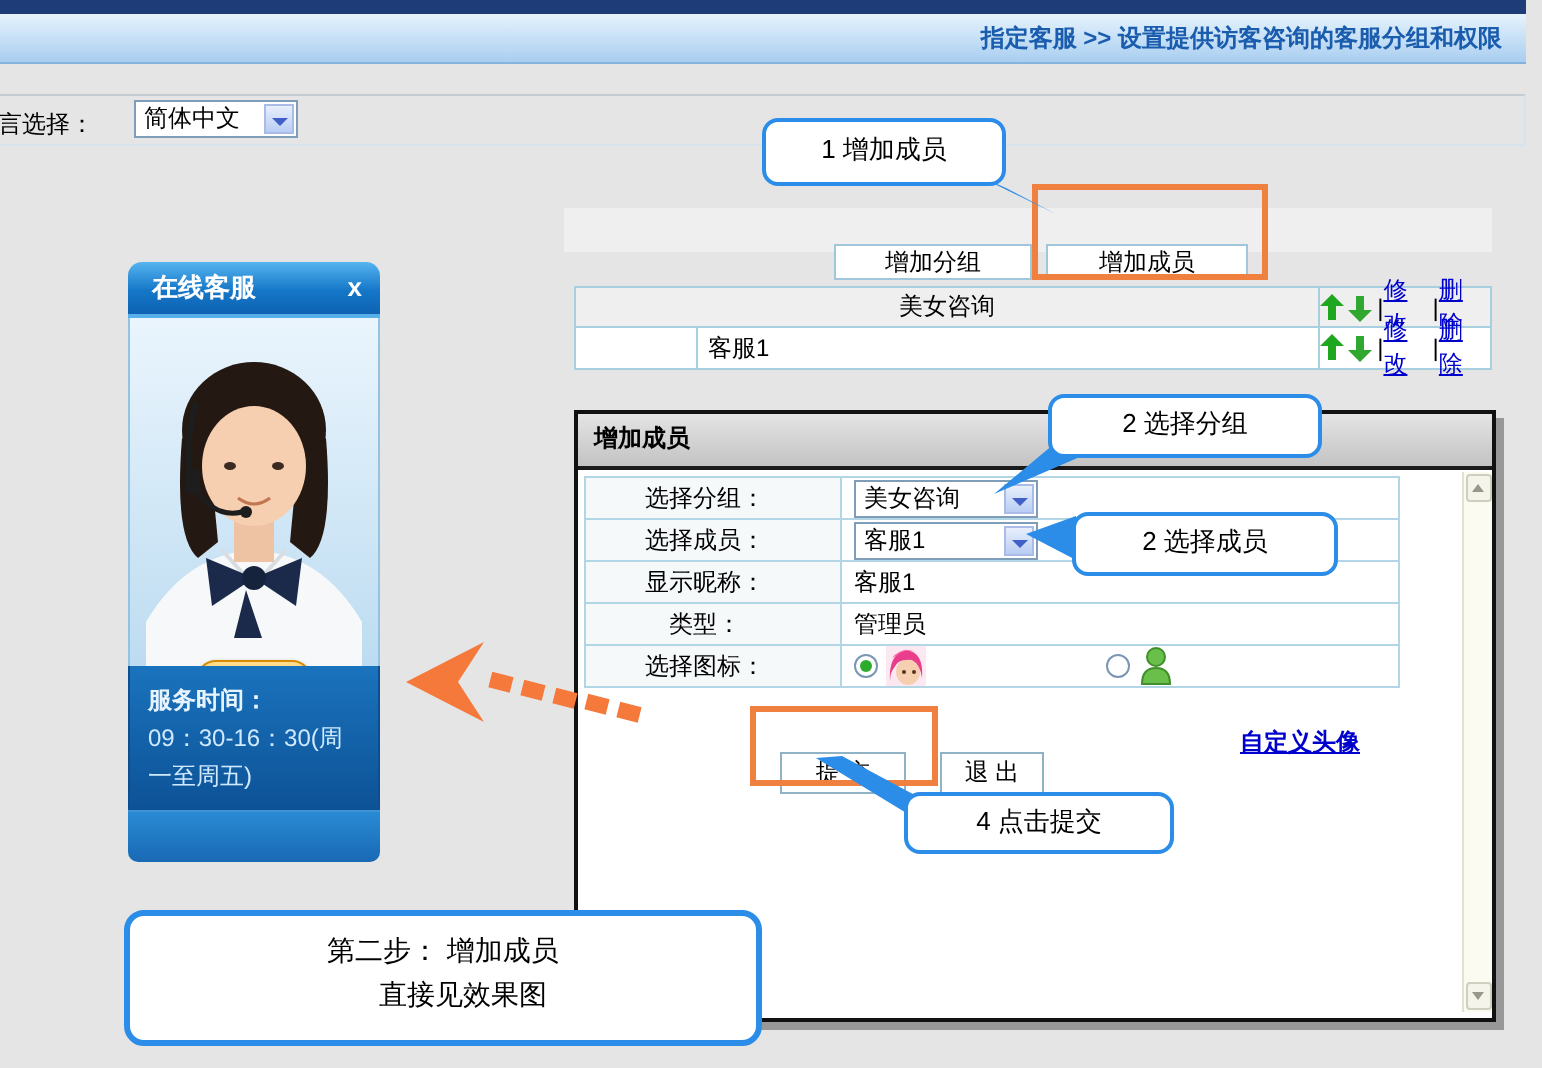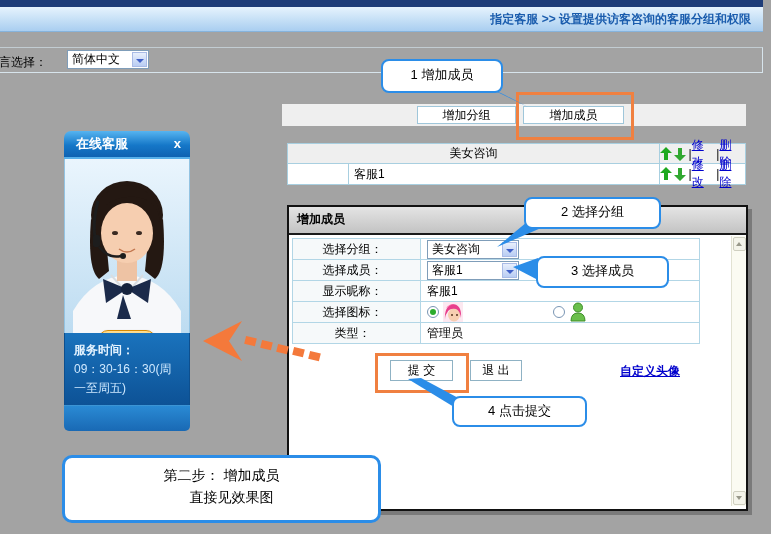--- a/index.html
+++ b/index.html
@@ -1,16 +1,16 @@
 <!DOCTYPE html>
 <html><head>
 <meta charset="utf-8">
 <style>
   html,body{margin:0;padding:0;background:#fff;}
-  #page{position:relative;width:771px;height:534px;background:#a3a3a3;overflow:hidden;
+  #page{position:relative;width:771px;height:534px;background:#e5e5e5;overflow:hidden;
         font-family:"Liberation Sans","DejaVu Sans",sans-serif;font-size:12px;color:#000;}
   .abs{position:absolute;}
 
   
   #top-navy{left:0;top:0;width:763px;height:7px;background:#1e3c78;}
   #top-banner{left:0;top:7px;width:763px;height:24px;
       background:linear-gradient(#e6f3fd,#a9cef0);border-bottom:1px solid #86b3dc;}
   #breadcrumb{position:absolute;right:12px;top:4px;color:#1a5cad;font-weight:bold;font-size:12px;}
   #lang-panel{left:0;top:47px;width:762px;height:24px;border-top:1px solid #c2ccd2;
       border-bottom:1px solid #d7e4ec;border-right:1px solid #d7e4ec;}
@@ -19,21 +19,21 @@
   .xp-select{background:#fff;border:1px solid #7f9db9;height:19px;box-sizing:border-box;
       position:relative;font-size:12px;line-height:17px;padding-left:4px;white-space:nowrap;}
   .xp-select .arrow{position:absolute;top:1px;right:1px;bottom:1px;width:15px;
       background:linear-gradient(#e8effc,#b9cdf3);border:1px solid #a9bbe6;box-sizing:border-box;}
   .xp-select .arrow i{position:absolute;left:3px;top:6px;width:0;height:0;
       border-left:4px solid transparent;border-right:4px solid transparent;border-top:4px solid #4060c8;}
   #lang-select{position:absolute;left:67px;top:2px;width:82px;}
 
   
   #toolbar{left:282px;top:104px;width:464px;height:22px;background:#efefef;}
-  .btn-xp{background:#fff;border:1px solid #9fc6da;text-align:center;line-height:16px;height:18px;box-sizing:border-box;}
+  .btn-xp{background:#fff;border:1px solid #9fc6da;text-align:center;line-height:16px;height:18px;box-sizing:border-box;margin-top:16px;}
   #btn-add-group{left:417px;top:106px;width:99px;}
   #btn-add-member{left:523px;top:106px;width:101px;}
   .hl-orange{border:3px solid #f08040;background:transparent;z-index:22;}
   #hl-add-member{left:516px;top:92px;width:112px;height:42px;}
 
   
   .grp-row{left:287px;width:459px;box-sizing:border-box;border:1px solid #a8cfe0;display:flex;}
   #grp-r1{top:143px;height:21px;background:#efefef;}
   #grp-r2{top:163px;height:22px;background:#fff;}
   .gt-name-full{flex:1;text-align:center;line-height:19px;}
@@ -193,43 +193,43 @@
             </div>
           </div>
         </div>
         <div class="frow">
           <div class="flabel">显示昵称：</div>
           <div class="fvalue">
               <span>客服1</span>
             </div>
         </div>
         <div class="frow">
+          <div class="flabel">类型：</div>
+          <div class="fvalue">
+              <span>管理员</span>
+            </div>
+        </div>
+        <div class="frow">
           <div class="flabel">选择图标：</div>
           <div class="fvalue">
             <span class="radio sel"></span>
             <svg width="20" height="20" style="margin-left:4px">
               <rect x="0" y="0" width="20" height="20" fill="#fce8f0"></rect>
               <ellipse cx="11" cy="13" rx="6" ry="6.5" fill="#f6ceb0"></ellipse>
               <path d="M2,18 Q1,4 10,2 Q19,3 18,16 Q17,9 13,7 Q6,6 4,11 Q2,13 2,18 Z" fill="#e83e8c"></path>
               <path d="M3,6 Q8,0 15,3 Q9,1 5,5 Z" fill="#ff6aa8"></path>
               <circle cx="9" cy="13" r="1" fill="#55331f"></circle>
               <circle cx="14" cy="13" r="1" fill="#55331f"></circle>
             </svg>
             <span class="radio" style="margin-left:90px"></span>
             <svg width="18" height="20" style="margin-left:4px">
               <circle cx="9" cy="5.5" r="4.5" fill="#6abf4b" stroke="#3f8f2a" stroke-width="1"></circle>
               <path d="M2,19 Q2,11 9,11 Q16,11 16,19 Z" fill="#6abf4b" stroke="#3f8f2a" stroke-width="1"></path>
             </svg>
           </div>
-        </div>
-        <div class="frow">
-          <div class="flabel">类型：</div>
-          <div class="fvalue">
-              <span>管理员</span>
-            </div>
         </div>
       </div>
       <div class="abs hl-orange" id="hl-submit"></div>
       <div class="abs btn-xp" id="btn-submit">提 交</div>
       <div class="abs btn-xp" id="btn-exit">退 出</div>
       <a class="abs lnk bold" id="link-custom-avatar" href="#">自定义头像</a>
       <div class="abs" id="sb-track">
         <div class="sb-btn" id="sb-up">
             <i class="tri-up"></i>
           </div>
@@ -286,20 +286,20 @@
       <rect x="-5" y="-4" width="11" height="8" transform="translate(250,341) rotate(14)"></rect>
       <rect x="-5" y="-4" width="11" height="8" transform="translate(266,345) rotate(14)"></rect>
       <rect x="-5" y="-4" width="11" height="8" transform="translate(282,349) rotate(14)"></rect>
       <rect x="-5" y="-4" width="11" height="8" transform="translate(298,352) rotate(14)"></rect>
       <rect x="-5" y="-4" width="11" height="8" transform="translate(314,356) rotate(14)"></rect>
     </g>
   </svg>
 
   <div class="callout" id="co1">1 增加成员</div>
   <div class="callout" id="co2">2 选择分组</div>
-  <div class="callout" id="co3">3 选择成员</div>
+  <div class="callout" id="co3">2 选择成员</div>
   <div class="callout" id="co4">4 点击提交</div>
   <div class="callout" id="co-step">
     <div class="l1">第二步： 增加成员</div>
     <div class="l2">直接见效果图</div>
   </div>
 
 </div>
 
 </body></html>

